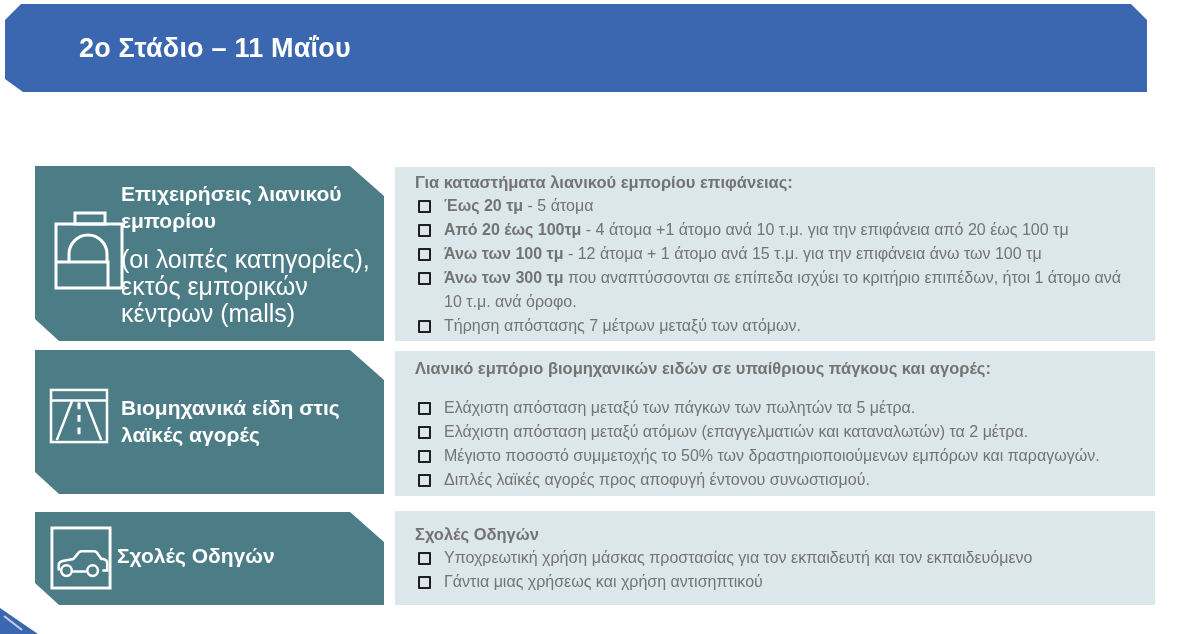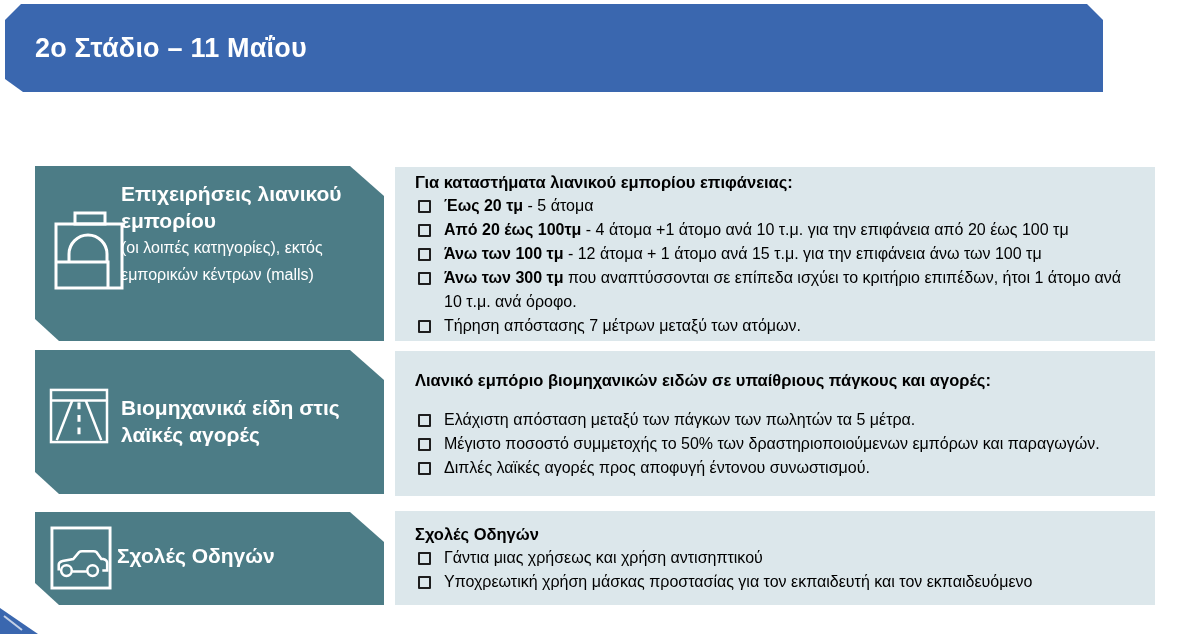--- a/index.html
+++ b/index.html
@@ -5,45 +5,46 @@
   html,body{margin:0;padding:0;}
   body{
     width:1178px;height:634px;position:relative;background:#ffffff;
     font-family:"Liberation Sans", sans-serif;overflow:hidden;
   }
   
   .title-bar{
     position:absolute;left:5px;top:4px;width:1098px;height:88px;
     background:#3A67AF;display:flex;align-items:center;
     clip-path:polygon(16px 0, calc(100% - 16px) 0, 100% 16px, 100% 100%, 18px 100%, 0 calc(100% - 13px), 0 16px);
+    padding-left:44px;
   }
   .title-bar h1{
     margin:0;padding-left:30px;color:#ffffff;font-size:27px;font-weight:bold;letter-spacing:.2px;
   }
   
   .cat{
     position:absolute;left:35px;width:349px;background:#4C7C86;color:#ffffff;
     clip-path:polygon(0 0, calc(100% - 34px) 0, 100% 30px, 100% 100%, 24px 100%, 0 calc(100% - 22px));
   }
   .cat-1{top:166px;height:175px;}
   .cat-2{top:350px;height:144px;}
   .cat-3{top:512px;height:93px;}
   .cat .icon-wrap{position:absolute;}
   .cat-1 .icon-wrap{left:17px;top:44px;width:74px;height:82px;}
   .cat-2 .icon-wrap{left:14px;top:38px;width:60px;height:56px;}
   .cat-3 .icon-wrap{left:15px;top:14px;width:62px;height:64px;}
   .cat-1 .txt{position:absolute;left:86px;top:14px;width:250px;}
   .cat-2 .txt{position:absolute;left:86px;top:44px;width:250px;}
   .cat-3 .txt{position:absolute;left:82px;top:30px;width:260px;}
   .cat-title{font-size:21px;font-weight:bold;line-height:27px;}
-  .cat-sub{font-size:16px;line-height:27px;}
+  .cat-sub{font-size:25px;line-height:27px;margin-top:12px;}
   .cat svg{stroke:#ffffff;fill:none;}
   
   .panel{
-    position:absolute;left:395px;width:760px;background:#DCE7EB;color:#000000;
+    position:absolute;left:395px;width:760px;background:#DCE7EB;color:#737373;
     box-sizing:border-box;padding:0 20px;display:flex;flex-direction:column;justify-content:center;
     overflow:hidden;
   }
   .panel-1{top:167px;height:174px;}
   .panel-2{top:351px;height:145px;gap:16px;}
   .panel-3{top:511px;height:94px;}
   .panel-heading{font-size:16.5px;font-weight:bold;line-height:24px;}
   .panel ul{list-style:none;margin:0;padding:0;}
   .panel li{display:flex;font-size:16px;line-height:24px;}
   .bullet-sq{
@@ -135,39 +136,43 @@
 
 <div class="panel panel-2">
   <div class="panel-heading">Λιανικό εμπόριο βιομηχανικών ειδών σε υπαίθριους πάγκους και αγορές:</div>
   <ul>
     <li>
         <span class="bullet-sq"></span>
         <span class="li-text"><b></b><span>Ελάχιστη απόσταση μεταξύ των πάγκων των πωλητών τα 5 μέτρα.</span></span>
       </li>
     <li>
         <span class="bullet-sq"></span>
+        <span class="li-text"><b></b><span>Ελάχιστη απόσταση μεταξύ ατόμων (επαγγελματιών και καταναλωτών) τα 2 μέτρα.</span></span>
+      </li>
+    <li>
+        <span class="bullet-sq"></span>
         <span class="li-text"><b></b><span>Μέγιστο ποσοστό συμμετοχής το 50% των δραστηριοποιούμενων εμπόρων και παραγωγών.</span></span>
       </li>
     <li>
         <span class="bullet-sq"></span>
         <span class="li-text"><b></b><span>Διπλές λαϊκές αγορές προς αποφυγή έντονου συνωστισμού.</span></span>
       </li>
   </ul>
 </div>
 
 <div class="panel panel-3">
   <div class="panel-heading">Σχολές Οδηγών</div>
   <ul>
     <li>
         <span class="bullet-sq"></span>
-        <span class="li-text"><b></b><span>Γάντια μιας χρήσεως και χρήση αντισηπτικού</span></span>
+        <span class="li-text"><b></b><span>Υποχρεωτική χρήση μάσκας προστασίας για τον εκπαιδευτή και τον εκπαιδευόμενο</span></span>
       </li>
     <li>
         <span class="bullet-sq"></span>
-        <span class="li-text"><b></b><span>Υποχρεωτική χρήση μάσκας προστασίας για τον εκπαιδευτή και τον εκπαιδευόμενο</span></span>
+        <span class="li-text"><b></b><span>Γάντια μιας χρήσεως και χρήση αντισηπτικού</span></span>
       </li>
   </ul>
 </div>
 
 <div class="logo-frag">
   <svg width="42" height="30" viewBox="0 0 42 30">
     <polygon points="0,30 0,4 38,30" fill="#3A67AF"></polygon>
     <line x1="4" y1="12" x2="22" y2="26" stroke="#ffffff" stroke-width="2" opacity="0.7"></line>
   </svg>
 </div>

